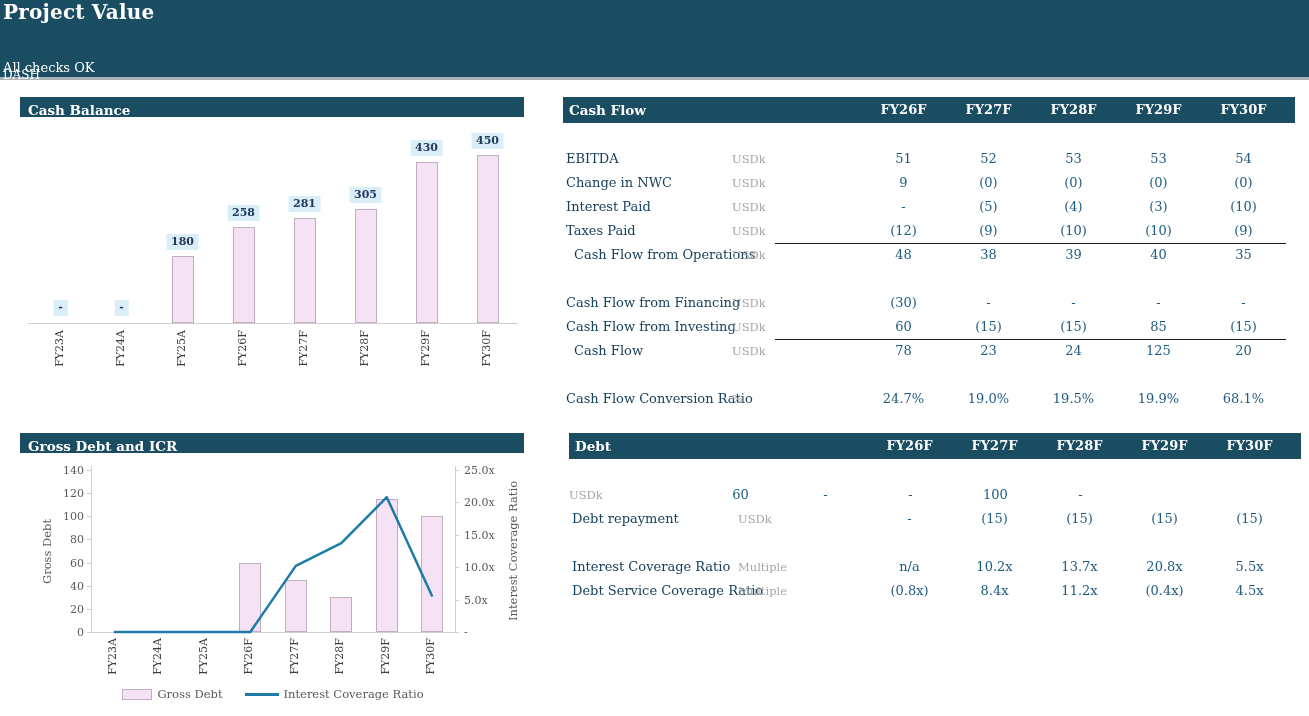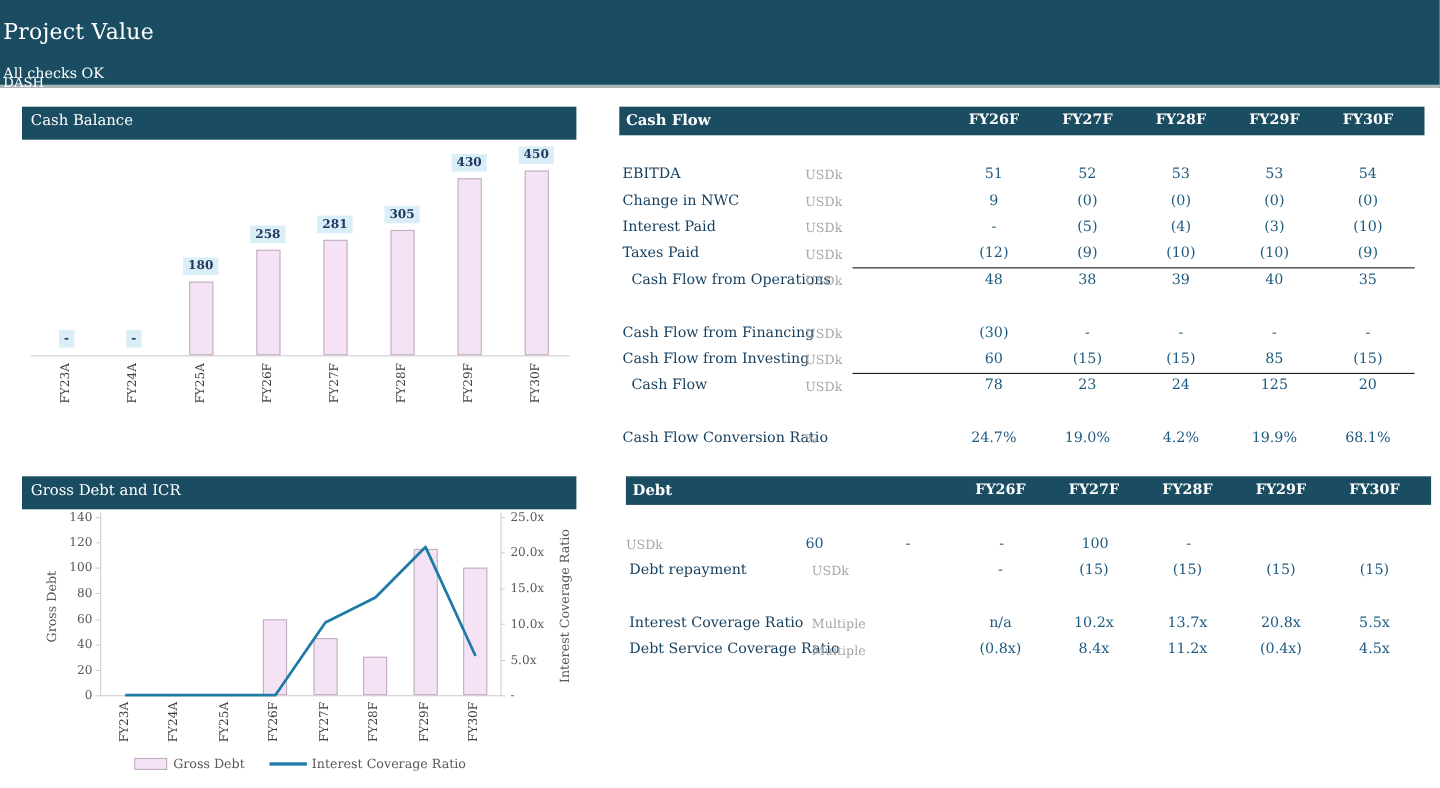--- a/index.html
+++ b/index.html
@@ -1,27 +1,27 @@
 <!DOCTYPE html>
 <html><head>
 <meta charset="utf-8">
 <style>
   html,body{margin:0;padding:0;background:#ffffff;}
   body{width:1309px;height:716px;font-family:"DejaVu Serif","Liberation Serif",serif;}
   .app{position:relative;width:1309px;height:716px;overflow:hidden;background:#fff;}
 
   
   .hdr{position:absolute;top:0;left:0;width:1309px;height:77px;background:#1b4d62;border-bottom:3px solid #a9b3b8;box-sizing:content-box;color:#fff;}
-  .hdr-title{position:absolute;top:16px;left:3px;font-size:20px;font-weight:normal;letter-spacing:.2px;}
+  .hdr-title{position:absolute;top:0px;left:3px;font-size:20px;font-weight:bold;letter-spacing:.2px;}
   .hdr-sub{position:absolute;top:27px;left:3px;font-size:12px;margin-top:41px;}
   .hdr-status{position:absolute;top:60px;left:3px;font-size:13px;}
 
   
   .panel{position:absolute;background:#fff;}
-  .band{height:30px;background:#1b4d62;color:#fff;font-weight:normal;font-size:13.5px;line-height:26px;padding-left:8px;box-sizing:border-box;}
+  .band{height:20px;background:#1b4d62;color:#fff;font-weight:bold;font-size:13.5px;line-height:26px;padding-left:8px;box-sizing:border-box;}
   .chart{position:absolute;left:0;top:26px;right:0;}
 
   
   .bar{position:absolute;background:#f6e2f5;border:1px solid #c0afc1;box-sizing:border-box;}
   .chip{position:absolute;transform:translateX(-50%);background:#daeef8;color:#203a60;font-size:11px;font-weight:bold;padding:1px 5px 2px 5px;white-space:nowrap;}
   .axline{position:absolute;background:#d0cece;}
   .xlab{position:absolute;writing-mode:vertical-rl;transform:rotate(180deg);font-size:11px;color:#3f3f3f;white-space:nowrap;}
   .tickl{position:absolute;font-size:11px;color:#595959;white-space:nowrap;transform:translateY(-50%);}
   .tickl.right{text-align:left;}
   .tickl.left{text-align:right;}
@@ -233,21 +233,21 @@
           <span class="val">24</span>
           <span class="val">125</span>
           <span class="val">20</span>
         </div>
         <div class="t-row"></div>
         <div class="t-row">
           <span class="lbl">Cash Flow Conversion Ratio</span>
           <span class="unit">%</span>
           <span class="val">24.7%</span>
           <span class="val">19.0%</span>
-          <span class="val">4.2%</span>
+          <span class="val">19.5%</span>
           <span class="val">19.9%</span>
           <span class="val">68.1%</span>
         </div>
       </div>
   </div>
 
   <div class="tbl" id="debtTable" style="left:569px;top:433px">
     <div class="t-band">
       <span class="t-title">Debt</span>
     <span class="ycol">FY26F</span>

